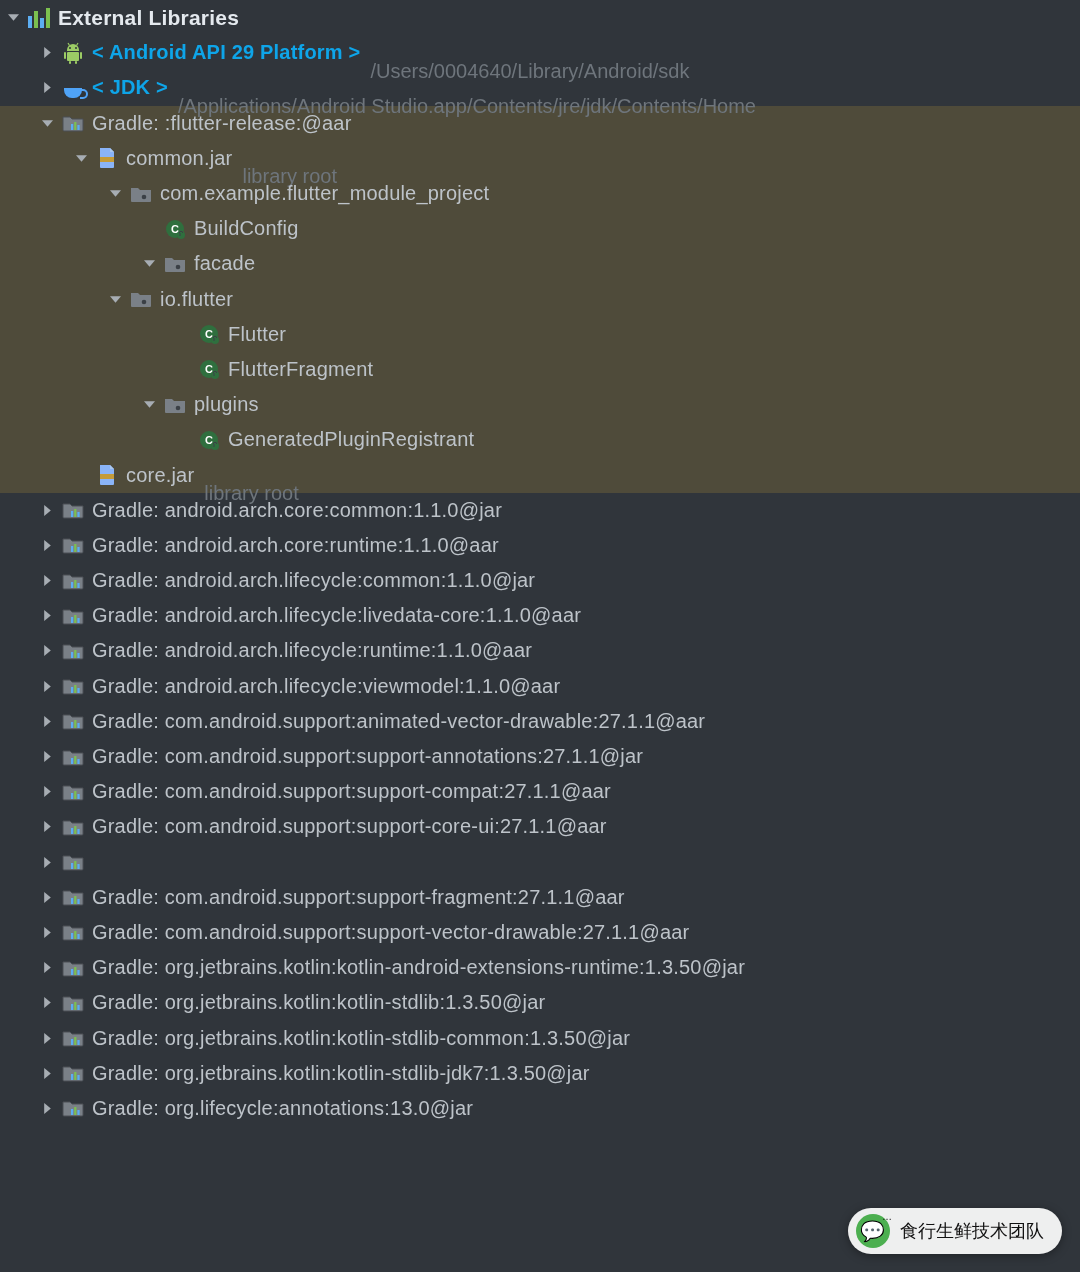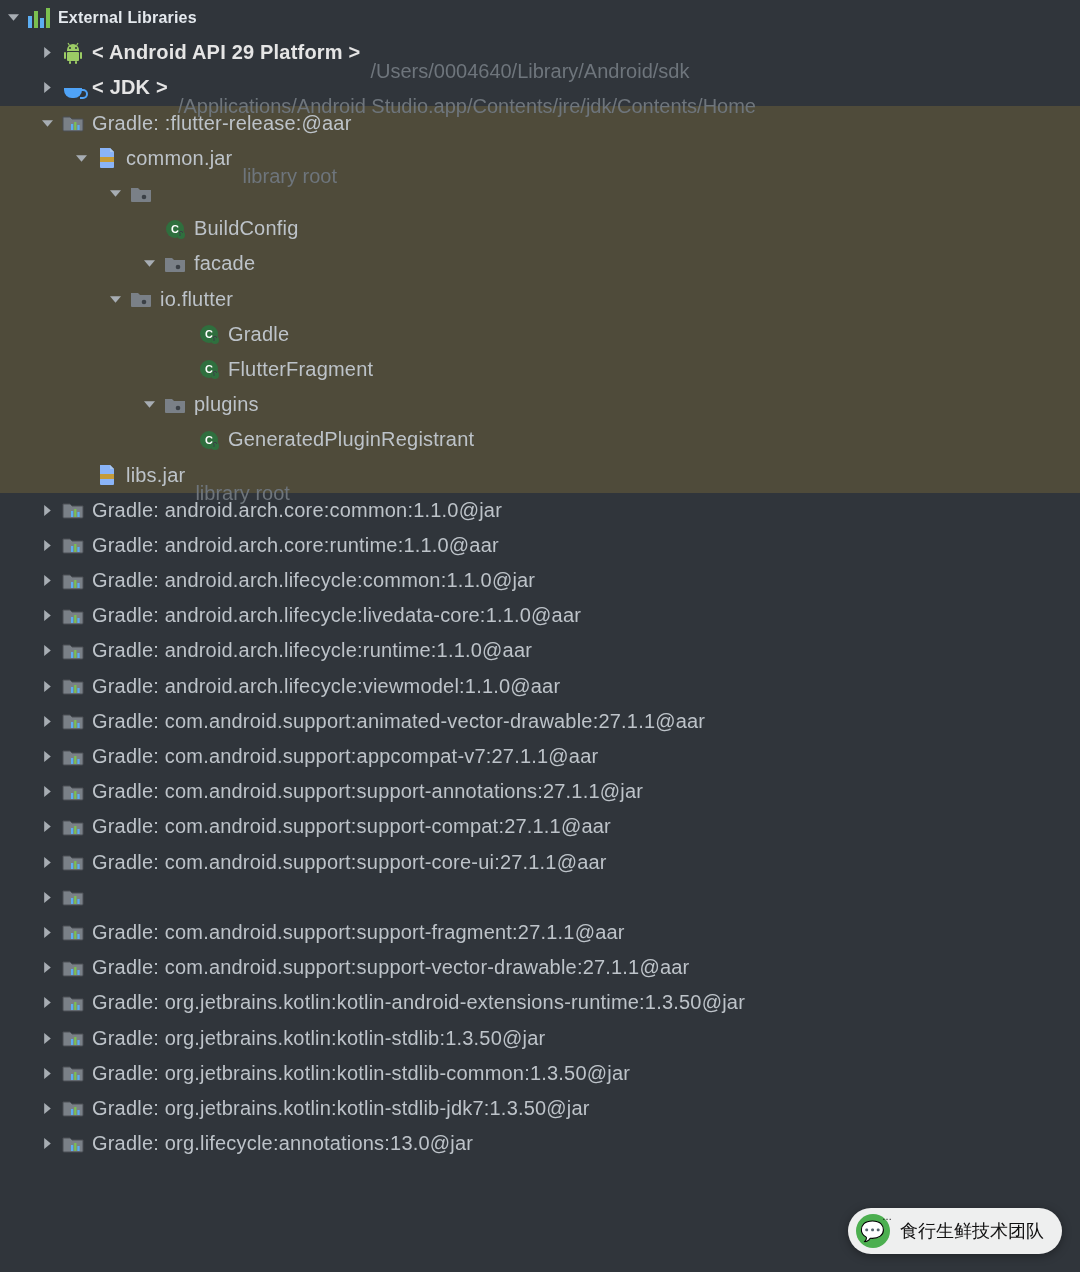--- a/index.html
+++ b/index.html
@@ -4,24 +4,24 @@
 <style>
   html,body{margin:0;padding:0;background:#30353b;color:#b8bec4;font-family:"Helvetica Neue",Arial,sans-serif;font-size:20px;-webkit-font-smoothing:antialiased;width:1080px;}
   .tree{width:1080px;user-select:none;}
   .row{display:flex;align-items:center;height:35.2px;white-space:nowrap;}
   .indent{display:inline-block;flex-shrink:0;}
   .arrow{width:18px;height:18px;flex-shrink:0;margin-right:6px;display:flex;align-items:center;justify-content:center;}
   .arrow svg{fill:#a7adb3;}
   .arrow.blank{visibility:hidden;}
   .icon{width:22px;height:22px;flex-shrink:0;margin-right:8px;display:flex;align-items:center;justify-content:center;}
   .label{color:#bdc3c9;letter-spacing:.2px;}
-  .label.strong{color:#e5e5e5;font-weight:600;}
+  .label.strong{color:#0ea5e9;font-weight:600;}
   .muted{color:#6e757c;margin-left:10px;margin-top:37px;}
   .hl{background:#4f4b3a;}
-  .root .label.strong{color:#e4e9ee;font-size:16px;}
+  .root .label.strong{color:#e4e9ee;font-size:21px;}
 
   .badge{
     position:fixed;right:18px;bottom:18px;display:flex;align-items:center;
     background:rgba(255,255,255,.92);color:#111;border-radius:30px;padding:6px 18px 6px 8px;box-shadow:0 2px 10px rgba(0,0,0,.35);font-size:18px;
   }
   .badge .bubble{
     width:34px;height:34px;border-radius:50%;background:#4caf50;display:flex;align-items:center;justify-content:center;margin-right:10px;position:relative;
   }
   .badge .bubble span{font-size:20px;line-height:1;}
   .badge .bubble .dots{position:absolute;right:-2px;top:-2px;font-size:10px;}
@@ -138,20 +138,21 @@
     <svg width="11" height="11" viewBox="0 0 10 10" style="transform:rotate(90deg)">
       <path d="M2 0 L8 5 L2 10 Z"></path>
     </svg>
       </span>
       <span class="icon ico-pkg">
       <svg width="22" height="18" viewBox="0 0 22 18">
         <path class="body" d="M1 3h7l2 2h11v11a1 1 0 0 1-1 1H2a1 1 0 0 1-1-1z"></path>
         <circle class="dot" cx="14" cy="12" r="2.3"></circle>
       </svg>
       </span>
+      <span class="label">com.example.flutter_module_project</span>
     </div>
     <div class="row hl">
       <span class="indent" style="width:140px"></span>
       <span class="arrow blank"></span>
       <span class="icon ico-class">
       <svg width="20" height="20" viewBox="0 0 20 20">
         <circle cx="10" cy="10" r="9"></circle>
         <text x="10" y="14" text-anchor="middle">C</text>
         <circle cx="16" cy="16" r="4" fill="#7a8087"></circle>
         <rect x="14.5" y="14" width="1" height="3" fill="#3b4046"></rect>
@@ -195,21 +196,21 @@
       <span class="arrow blank"></span>
       <span class="icon ico-class">
       <svg width="20" height="20" viewBox="0 0 20 20">
         <circle cx="10" cy="10" r="9"></circle>
         <text x="10" y="14" text-anchor="middle">C</text>
         <circle cx="16" cy="16" r="4" fill="#7a8087"></circle>
         <rect x="14.5" y="14" width="1" height="3" fill="#3b4046"></rect>
         <path d="M14.3 14 a1.7 1.7 0 1 1 3.4 0" fill="none" stroke="#3b4046" stroke-width="1"></path>
       </svg>
       </span>
-      <span class="label">Gradle</span>
+      <span class="label">Flutter</span>
     </div>
     <div class="row hl">
       <span class="indent" style="width:174px"></span>
       <span class="arrow blank"></span>
       <span class="icon ico-class">
       <svg width="20" height="20" viewBox="0 0 20 20">
         <circle cx="10" cy="10" r="9"></circle>
         <text x="10" y="14" text-anchor="middle">C</text>
         <circle cx="16" cy="16" r="4" fill="#7a8087"></circle>
         <rect x="14.5" y="14" width="1" height="3" fill="#3b4046"></rect>
@@ -250,21 +251,21 @@
     <div class="row hl">
       <span class="indent" style="width:72px"></span>
       <span class="arrow blank"></span>
       <span class="icon ico-jar">
       <svg width="18" height="22" viewBox="0 0 18 22">
         <path class="body" d="M2 1h10l4 4v15a1 1 0 0 1-1 1H3a1 1 0 0 1-1-1z"></path>
         <path d="M12 1v4h4z" fill="#a9c7f0"></path>
         <rect class="stripe" x="2" y="10" width="14" height="5"></rect>
       </svg>
       </span>
-      <span class="label">libs.jar</span>
+      <span class="label">core.jar</span>
       <span class="muted">library root</span>
     </div>
     <div class="row">
       <span class="indent" style="width:38px"></span>
       <span class="arrow">
     <svg width="11" height="11" viewBox="0 0 10 10" style="transform:rotate(0deg)">
       <path d="M2 0 L8 5 L2 10 Z"></path>
     </svg>
       </span>
       <span class="icon ico-extfolder">
@@ -385,39 +386,20 @@
       <svg width="22" height="18" viewBox="0 0 22 18">
         <path class="body" d="M1 3h7l2 2h11v11a1 1 0 0 1-1 1H2a1 1 0 0 1-1-1z"></path>
         <g class="bars">
           <rect x="9" y="10" width="2.2" height="6" fill="#5caef2"></rect>
           <rect x="12.2" y="8" width="2.2" height="8" fill="#7cc04f"></rect>
           <rect x="15.4" y="11" width="2.2" height="5" fill="#5caef2"></rect>
         </g>
       </svg>
       </span>
       <span class="label">Gradle: com.android.support:animated-vector-drawable:27.1.1@aar</span>
-    </div>
-    <div class="row">
-      <span class="indent" style="width:38px"></span>
-      <span class="arrow">
-    <svg width="11" height="11" viewBox="0 0 10 10" style="transform:rotate(0deg)">
-      <path d="M2 0 L8 5 L2 10 Z"></path>
-    </svg>
-      </span>
-      <span class="icon ico-extfolder">
-      <svg width="22" height="18" viewBox="0 0 22 18">
-        <path class="body" d="M1 3h7l2 2h11v11a1 1 0 0 1-1 1H2a1 1 0 0 1-1-1z"></path>
-        <g class="bars">
-          <rect x="9" y="10" width="2.2" height="6" fill="#5caef2"></rect>
-          <rect x="12.2" y="8" width="2.2" height="8" fill="#7cc04f"></rect>
-          <rect x="15.4" y="11" width="2.2" height="5" fill="#5caef2"></rect>
-        </g>
-      </svg>
-      </span>
-      <span class="label">Gradle: com.android.support:appcompat-v7:27.1.1@aar</span>
     </div>
     <div class="row">
       <span class="indent" style="width:38px"></span>
       <span class="arrow">
     <svg width="11" height="11" viewBox="0 0 10 10" style="transform:rotate(0deg)">
       <path d="M2 0 L8 5 L2 10 Z"></path>
     </svg>
       </span>
       <span class="icon ico-extfolder">
       <svg width="22" height="18" viewBox="0 0 22 18">

